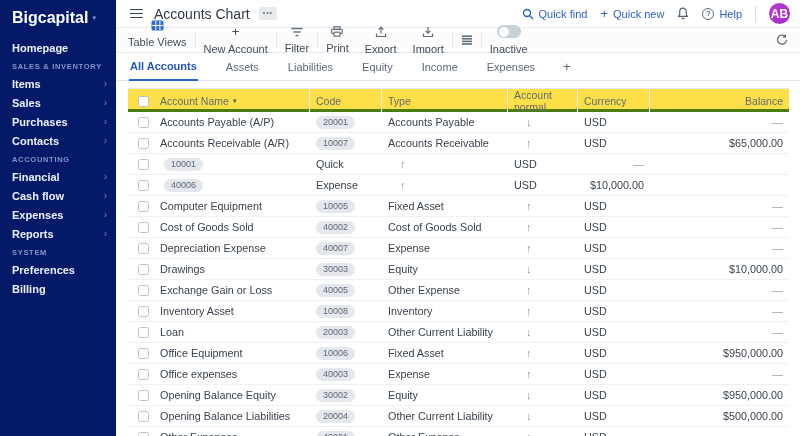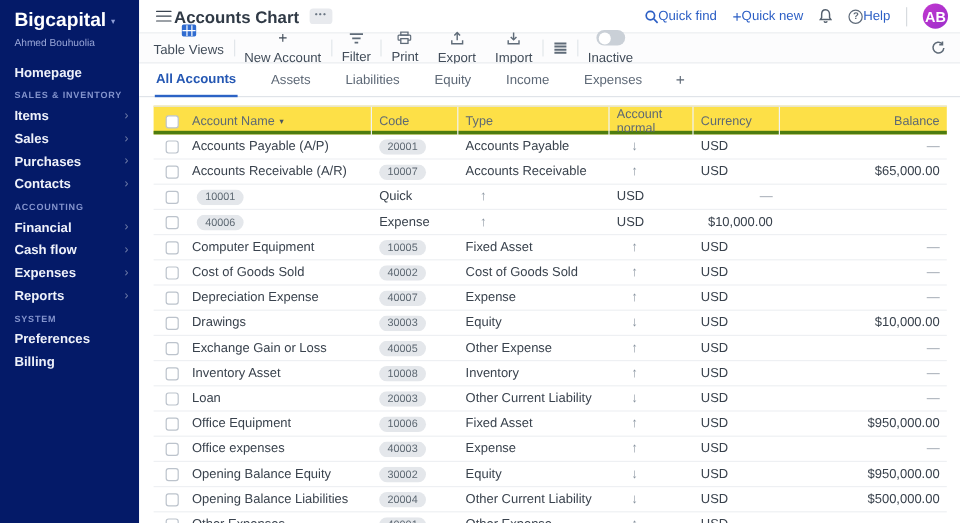--- a/index.html
+++ b/index.html
@@ -20,25 +20,25 @@
   .nav-section { display:flex; align-items:flex-end; height:17px; padding:0 12px 3px;
                  font-size:7.5px; font-weight:bold; letter-spacing:0.7px; color:#8494cd; }
 
   
   .main { flex:1; min-width:0; display:flex; flex-direction:column; background:#fff; }
 
   .topbar { height:28px; flex-shrink:0; display:flex; align-items:center;
             border-bottom:1px solid #e6e9ed; padding:0 10px 0 14px; }
   .hamburger { display:flex; flex-direction:column; gap:2.5px; width:13px; cursor:pointer; }
   .hamburger i { display:block; height:1.5px; background:#3a4450; border-radius:1px; }
-  .page-title { font-size:14px; font-weight:bold; color:#303a46; margin-left:2px; }
+  .page-title { font-size:14px; font-weight:normal; color:#303a46; margin-left:11px; }
   .more-btn { margin-left:9px; background:#e8eaee; border-radius:3px; padding:2px 4px 4px;
               font-size:7px; letter-spacing:1px; color:#6a7683; line-height:1; cursor:pointer; }
   .topbar-right { margin-left:auto; display:flex; align-items:center; gap:13px; }
-  .tb-link { display:flex; align-items:center; font-size:11px; color:#2c5fc5; cursor:pointer; }
+  .tb-link { display:flex; align-items:center; gap:5px; font-size:11px; color:#2c5fc5; cursor:pointer; }
   .tb-plus { font-size:13px; line-height:1; color:#2c5fc5; }
   .help-circle { display:inline-flex; align-items:center; justify-content:center;
                  width:12px; height:12px; border:1.2px solid #5f6b7a; border-radius:50%;
                  font-size:8px; color:#5f6b7a; font-weight:bold; }
   .v-divider { width:1px; height:16px; background:#d7dbdf; }
   .avatar { width:21px; height:21px; border-radius:50%; background:linear-gradient(135deg,#c238cf,#9c2ecb);
             color:#fff; font-size:12px; font-weight:bold; display:flex; align-items:center;
             justify-content:center; cursor:pointer; }
 
   .toolbar { height:25px; flex-shrink:0; display:flex; align-items:center; background:#fcfcfd;
@@ -86,21 +86,20 @@
 </head>
 <body>
 
 <div class="app">
 
   <aside class="sidebar">
     <div class="brand-row">
       <span class="brand">Bigcapital</span>
       <span class="brand-caret">▾</span>
     </div>
-    <div class="user">Ahmed Bouhuolia</div>
     <nav class="nav">
       <div class="nav-item">
         <span>Homepage</span>
       </div>
       <div class="nav-section">SALES &amp; INVENTORY</div>
       <div class="nav-item">
         <span>Items</span>
         <span class="chev">›</span>
       </div>
       <div class="nav-item">

